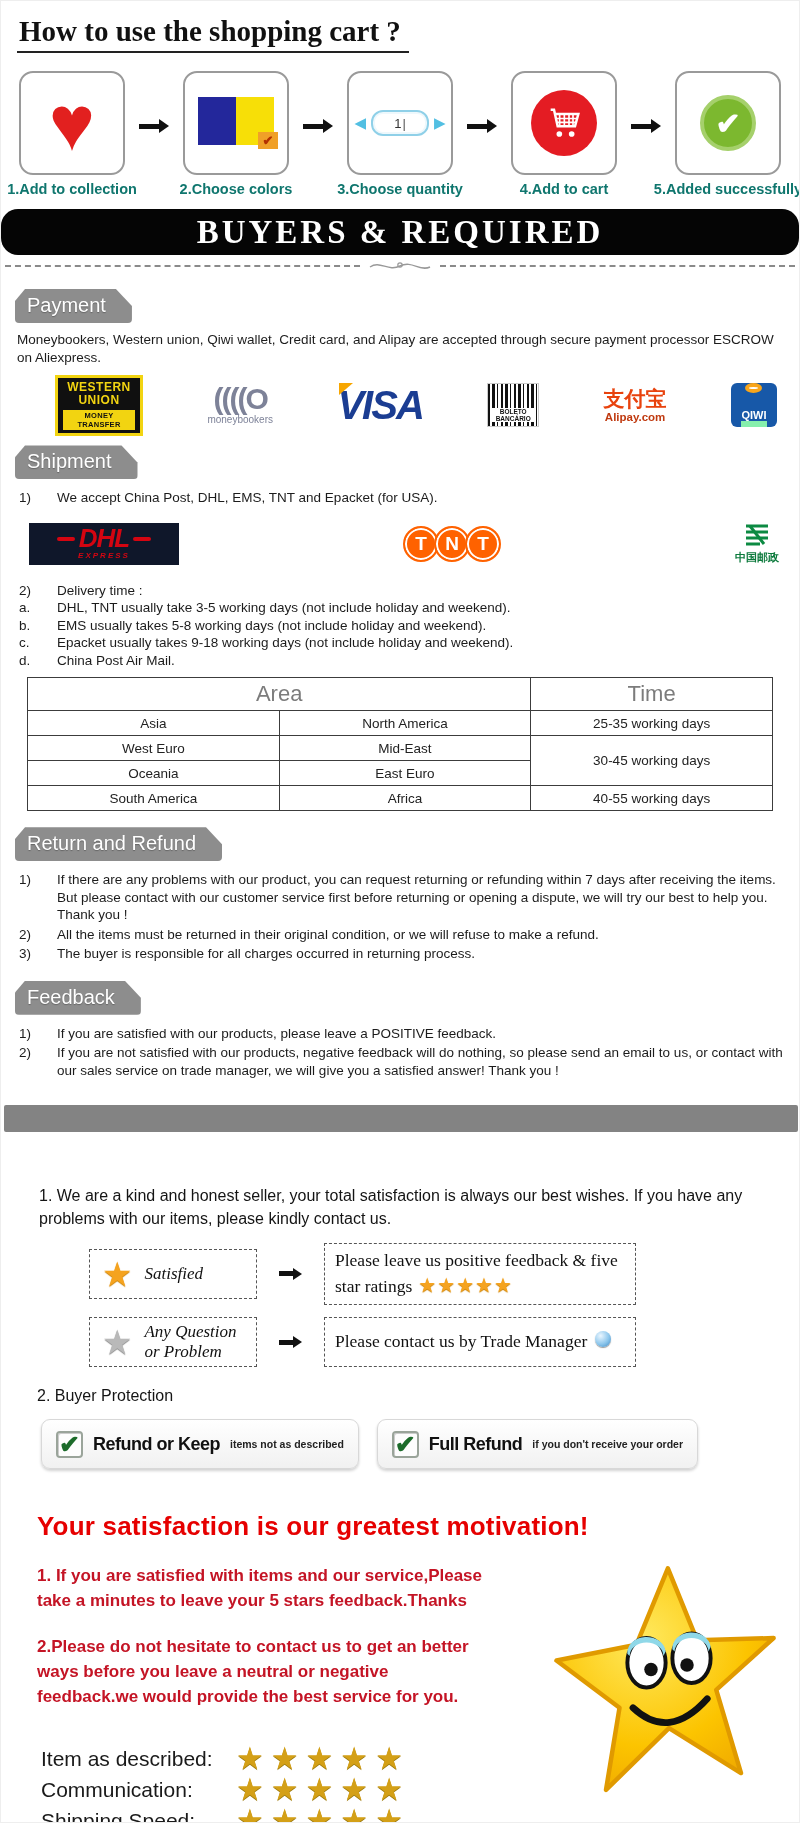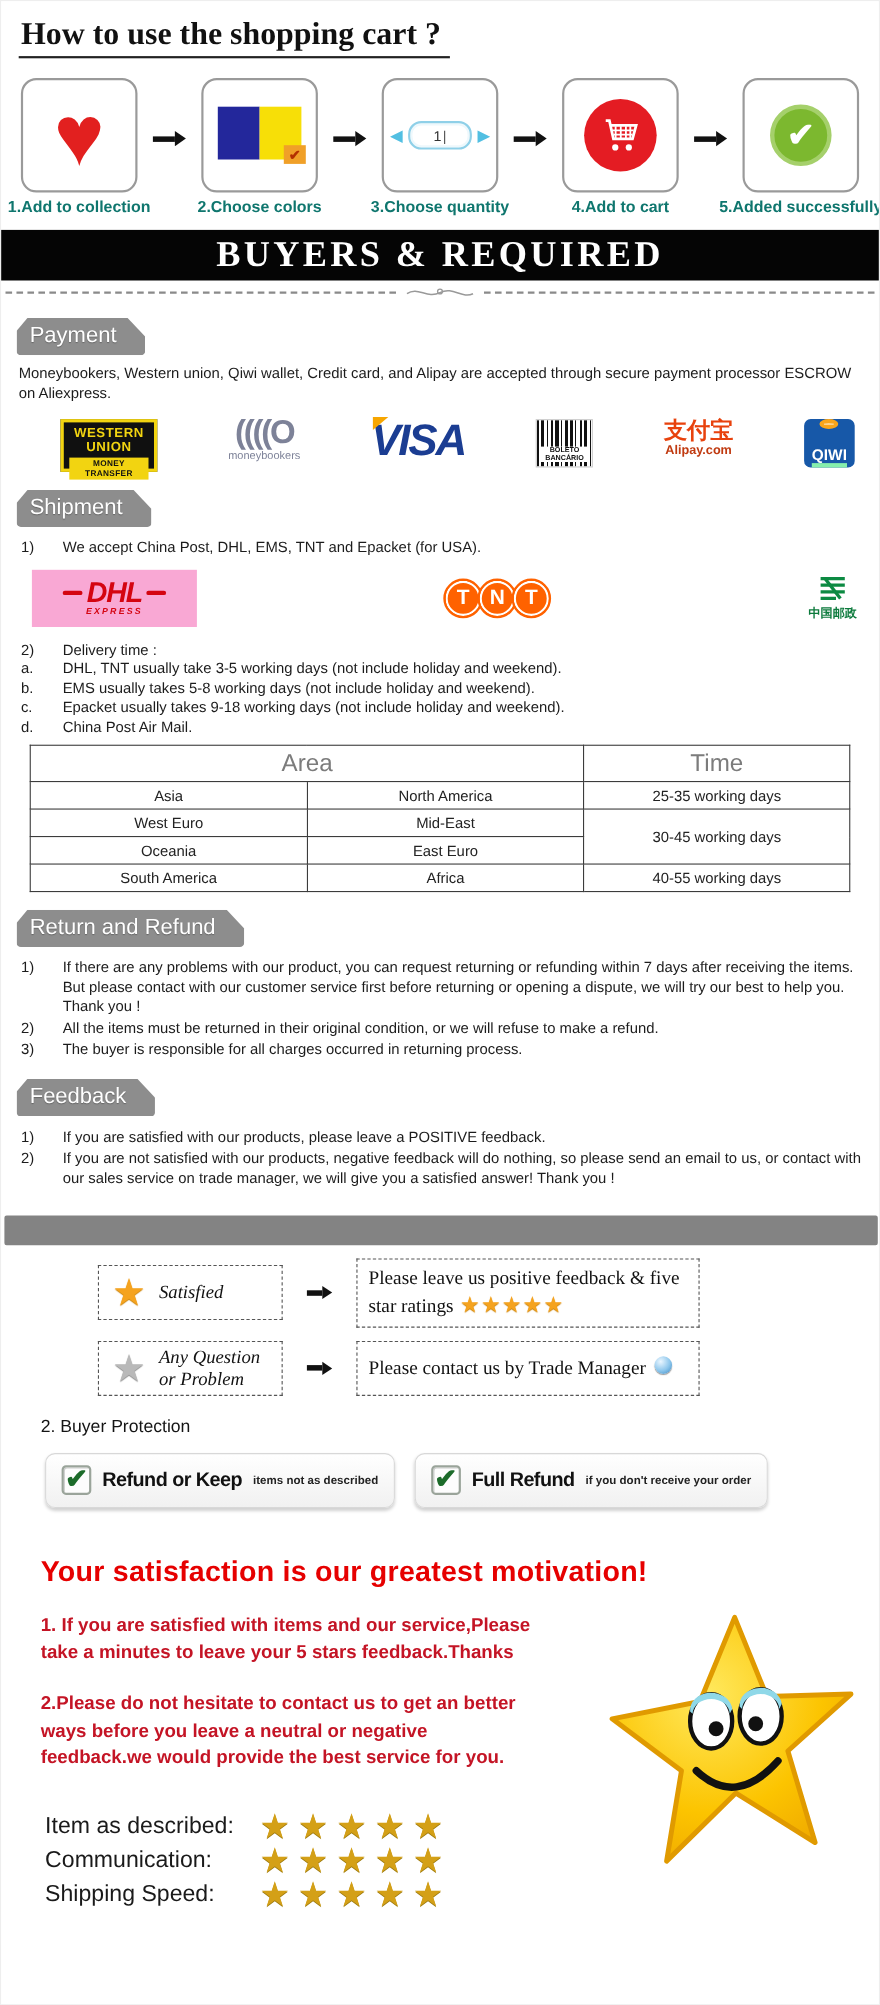--- a/index.html
+++ b/index.html
@@ -25,57 +25,57 @@
   .mini-check-bg { position:absolute; right:-4px; bottom:-4px; width:20px; height:17px; background:#f0a028; display:flex; align-items:center; justify-content:center; }
   .mini-check-bg span { color:#b33000; font-size:13px; font-weight:700; }
   .stepper { display:flex; align-items:center; gap:5px; }
   .stepper .tri { color:#52bfe2; font-size:15px; cursor:pointer; }
   .qty-box { width:58px; height:26px; border:2px solid #8fd0e8; border-radius:12px; display:flex; align-items:center; justify-content:center; font-size:13px; color:#333; box-shadow:0 0 0 2px #eef8fc inset; }
   .qty-box .cursor { margin-left:1px; color:#555; font-weight:400; }
   .cart-circle { width:66px; height:66px; border-radius:50%; background:#e41c23; display:flex; align-items:center; justify-content:center; }
   .ok-circle { width:56px; height:56px; border-radius:50%; background:#7cb82f; border:4px solid #a5d06b; color:#fff; font-size:30px; font-weight:700; display:flex; align-items:center; justify-content:center; }
 
   
-  .black-banner { margin-top:12px; background:#050505; height:46px; display:flex; align-items:center; justify-content:center; }
+  .black-banner { margin-top:12px; background:#050505; height:46px; display:flex; align-items:center; justify-content:center;border-radius:17px; }
   .black-banner span { color:#fff; font-family:"Liberation Serif", serif; font-weight:700; font-size:33px; letter-spacing:3px; }
   .ornament-row { height:22px; display:flex; align-items:center; gap:8px; padding:0 4px; }
   .ornament-row .dash { flex:1; border-top:2px dashed #8a8a8a; }
 
   
   .tag { display:inline-block; margin-left:14px; background:#8d8d8d; color:#fff; font-size:20px; line-height:1; padding:6px 26px 8px 12px; clip-path:polygon(0 35%, 10px 0, calc(100% - 16px) 0, 100% 50%, 100% 100%, 0 100%); border-radius:4px; text-shadow:0 1px 1px #666; }
 
   .body-text { font-size:13.5px; line-height:1.35; color:#1c1c1c; }
   .pay-desc { margin:8px 16px 0 16px; }
 
-  .pay-logos { display:flex; justify-content:space-between; margin:14px 22px 0 22px; height:48px;padding-left:32px; }
+  .pay-logos { display:flex; align-items:center; justify-content:space-between; margin:14px 22px 0 22px; height:48px;padding-left:32px; }
   .wu { border:3px solid #f2d411; background:#101010; text-align:center; padding:3px 5px 3px; width:88px; }
   .wu-l { color:#f2d411; font-size:12px; font-weight:700; line-height:1.05; letter-spacing:.5px; }
   .wu-mt { background:#f2d411; color:#111; font-size:7.5px; font-weight:700; margin-top:3px; padding:1px 0; letter-spacing:.3px; }
   .mb { text-align:center; color:#7d8298; }
   .mb-arcs { font-size:30px; line-height:26px; letter-spacing:-2px; font-weight:700; }
   .mb-label { font-size:10px; margin-top:2px; }
   .visa { position:relative; font-style:italic; font-weight:700; font-size:40px; color:#1b3d92; letter-spacing:-2px; line-height:1; }
   .visa-flag { position:absolute; left:2px; top:-2px; width:0; height:0; border-top:12px solid #f7a600; border-right:14px solid transparent; }
   .boleto { width:52px; text-align:center; position:relative; height:44px; background:repeating-linear-gradient(90deg,#111 0 2px,#fff 2px 4px,#111 4px 7px,#fff 7px 9px,#111 9px 10px,#fff 10px 13px); border:1px solid #ccc; }
   .boleto-label { position:absolute; left:2px; right:2px; bottom:4px; background:#fff; font-size:6.5px; font-weight:700; line-height:1.1; color:#111; }
   .alipay { text-align:center; }
   .alipay-cn { font-size:21px; font-weight:700; color:#e8420d; line-height:1; }
   .alipay-en { font-size:11.5px; font-weight:700; color:#c03a10; margin-top:2px; }
   .qiwi { width:46px; height:44px; background:#1758a8; border-radius:6px; display:flex; flex-direction:column; align-items:center; justify-content:center; }
   .qiwi-ring { width:17px; height:17px; border-radius:50%; border:4px solid #f8a51b; background:#fff; }
-  .qiwi-label { color:#fff; font-size:14px; font-weight:700; margin-top:16px; border-bottom:4px solid #86efac; line-height:1.1; }
+  .qiwi-label { color:#fff; font-size:11px; font-weight:700; margin-top:16px; border-bottom:6px solid #86efac; line-height:1.1; }
 
   .accept-line { display:flex; margin:10px 0 0 18px; }
   .num-col { width:38px; flex:none; }
   .ship-logos { display:flex; align-items:center; justify-content:space-between; margin:10px 10px 0 28px; height:52px; }
   .ems { display:flex; align-items:center; }
   .stripes { width:42px; height:24px; background:repeating-linear-gradient(0deg,#f47b20 0 3px,#fff 3px 7px); }
   .ems-main { font-style:italic; font-weight:700; font-size:36px; color:#2a2fa8; line-height:1; margin:0 2px; text-shadow:1px 1px 0 #f47b20; letter-spacing:-2px; }
   .ems-sub { font-style:italic; font-weight:700; font-size:19px; color:#2a2fa8; margin-left:4px; letter-spacing:1px; }
-  .dhl { width:150px; height:52px; background:#f9a8d4; display:flex; flex-direction:column; align-items:center; justify-content:center; }
+  .dhl { width:150px; height:42px; background:#0f172a; display:flex; flex-direction:column; align-items:center; justify-content:center; }
   .dhl-row { display:flex; align-items:center; gap:4px; }
   .dhl-dash { width:18px; height:4px; background:#d40511; border-radius:2px; }
   .dhl-main { font-style:italic; font-weight:700; font-size:26px; color:#d40511; line-height:.9; letter-spacing:-1px; }
   .dhl-sub { font-style:italic; font-weight:700; font-size:8px; color:#d40511; letter-spacing:2px; }
   .tnt { display:flex; }
   .tnt-c { width:36px; height:36px; border-radius:50%; background:#ff6200; border:2px solid #ff6200; box-shadow:0 0 0 2px #fff inset; color:#fff; font-weight:700; font-size:19px; display:flex; align-items:center; justify-content:center; margin-left:-5px; }
   .tnt-c:first-child { margin-left:0; }
   .cpost { text-align:center; width:64px; }
   .cpost-emblem { display:block; margin:0 auto; }
   .cpost-cn { font-size:11px; color:#0c7a3c; font-weight:700; margin-top:1px; }
@@ -360,20 +360,21 @@
       <span>If you are satisfied with our products, please leave a POSITIVE feedback.</span>
     </div>
     <div class="list-item">
       <span class="num-col">2)</span>
       <span>If you are not satisfied with our products, negative feedback will do nothing, so please send an email to us, or contact with our sales service on trade manager, we will give you a satisfied answer! Thank you !</span>
     </div>
   </div>
 
   <div class="gray-bar"></div>
 
+  <p class="intro">1. We are a kind and honest seller, your total satisfaction is always our best wishes. If you have any problems with our items, please kindly contact us.</p>
 
   <div class="sat-row">
     <div class="dash-box db-left">
       <span class="star-glyph star-orange">★</span>
       <span class="sat-label">Satisfied</span>
     </div>
     <div class="mid-arrow">
         <i></i>
         <b></b>
       </div>

